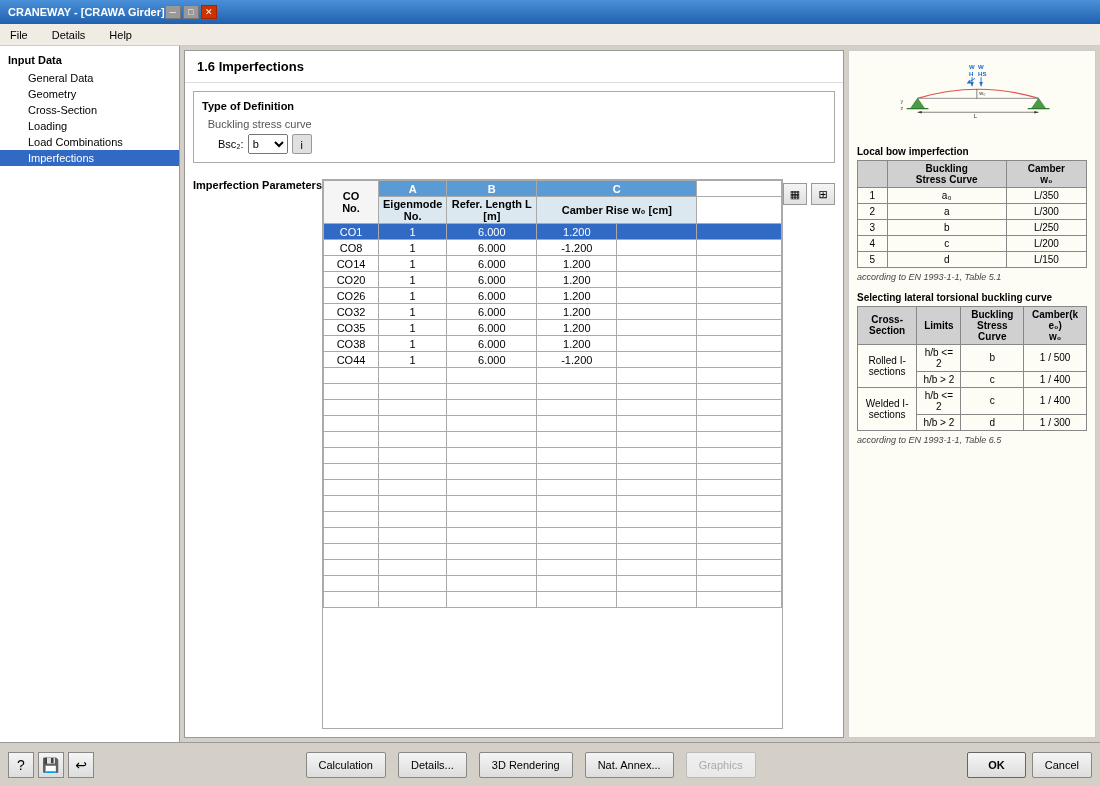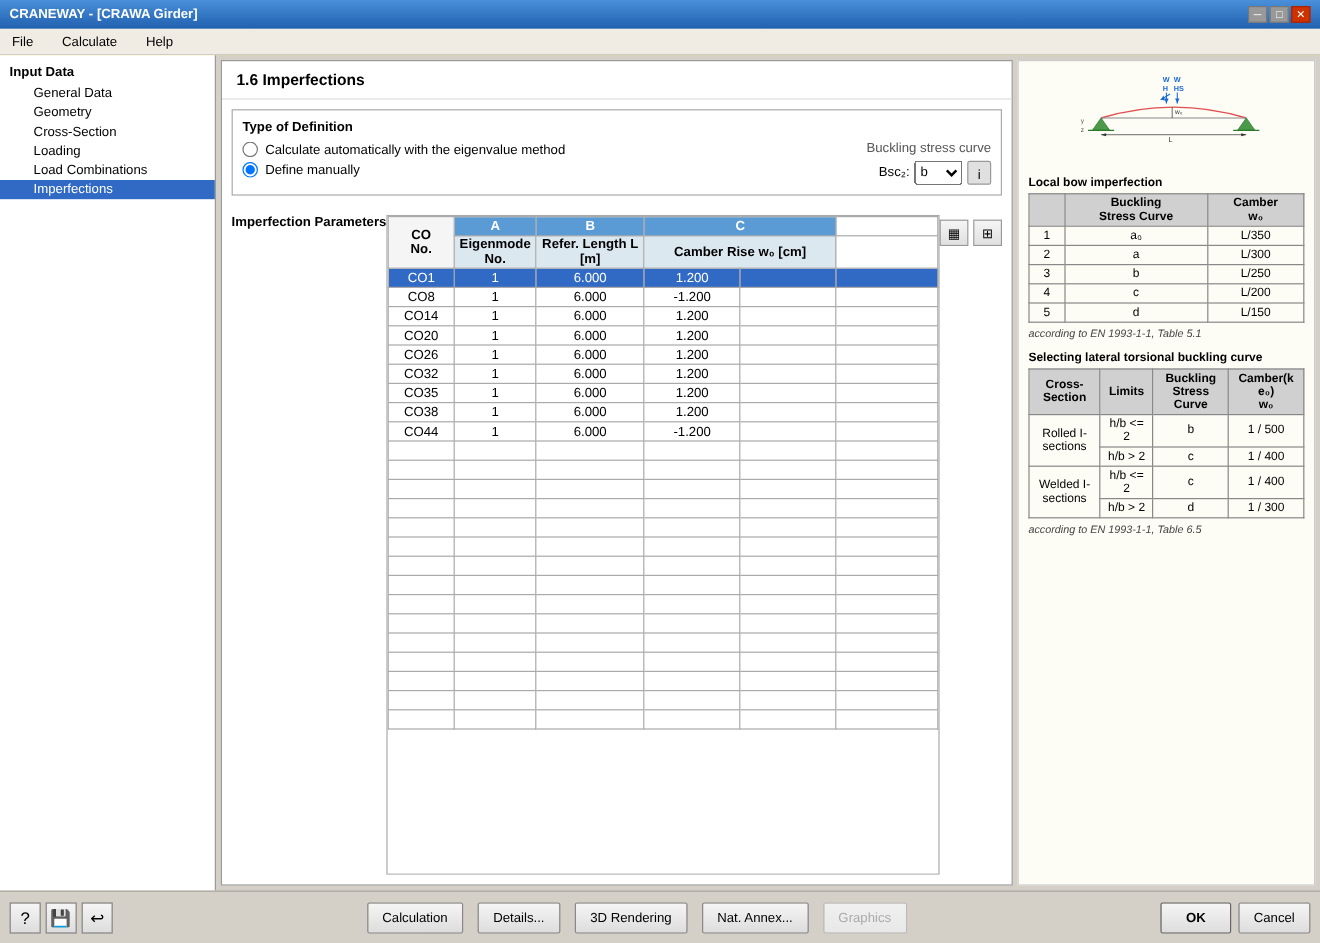--- a/index.html
+++ b/index.html
@@ -4,21 +4,21 @@
   <style>
     * { box-sizing: border-box; margin: 0; padding: 0; }
     body { font-family: Arial, sans-serif; font-size: 11px; background: #d4d0c8; width: 1100px; height: 786px; overflow: hidden; }
     
     
     .title-bar {
       background: linear-gradient(to bottom, #4a90d9, #2060b0);
       color: white;
       padding: 4px 8px;
       display: flex;
-      justify-content: space-between;
+      justify-content: flex-start;
       align-items: center;
       height: 24px;
     }
     .title-bar-text { font-size: 11px; font-weight: bold; }
     .title-bar-buttons { display: flex; gap: 2px; }
     .title-btn {
       width: 16px; height: 14px;
       background: #cc3300;
       border: 1px solid #aa2200;
       color: white;
@@ -299,21 +299,21 @@
   <span class="title-bar-text">CRANEWAY - [CRAWA Girder]</span>
   <div class="title-bar-buttons">
     <div class="title-btn minimize">─</div>
     <div class="title-btn maximize">□</div>
     <div class="title-btn">✕</div>
   </div>
 </div>
 
 <div class="menu-bar">
   <span class="menu-item">File</span>
-  <span class="menu-item">Calculate</span>
+  <span class="menu-item">Details</span>
   <span class="menu-item">Help</span>
 </div>
 
 <div class="main-layout">
 
   <div class="sidebar">
     <div class="sidebar-title">Input Data</div>
     <div class="sidebar-item level2">General Data</div>
     <div class="sidebar-item level2">Geometry</div>
     <div class="sidebar-item level2">Cross-Section</div>
@@ -323,30 +323,20 @@
   </div>
 
   <div class="content-area">
 
     <div class="left-panel">
       <div class="panel-title">1.6 Imperfections</div>
 
       <div class="section-box">
         <div class="section-label">Type of Definition</div>
         <div class="section-top">
-          <div class="radio-group">
-            <div class="radio-row">
-              <input type="radio" name="deftype" id="r1" style="">
-              <label for="r1">Calculate automatically with the eigenvalue method</label>
-            </div>
-            <div class="radio-row">
-              <input type="radio" name="deftype" id="r2" checked="" style="">
-              <label for="r2">Define manually</label>
-            </div>
-          </div>
           <div class="buckling-section">
             <div class="buckling-label">Buckling stress curve</div>
             <div class="buckling-controls">
               <span class="bsc-label">Bsc₂:</span>
               <select class="bsc-select">
                 <option>b</option>
               </select>
               <div class="info-btn">ℹ</div>
             </div>
           </div>

